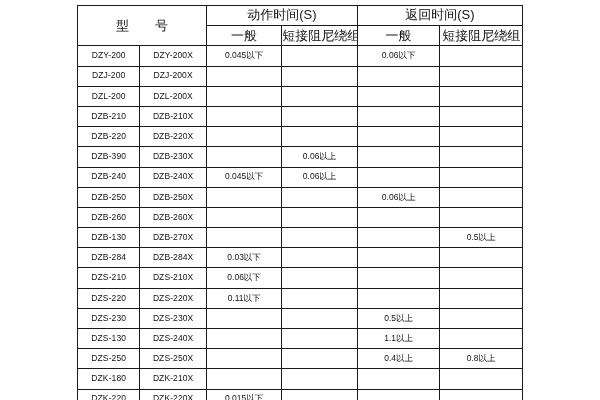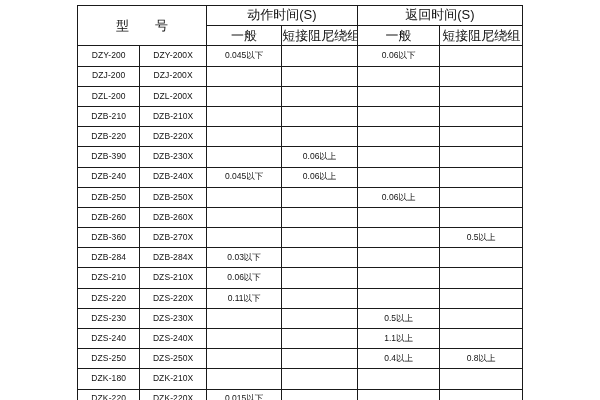--- a/index.html
+++ b/index.html
@@ -142,21 +142,21 @@
         </tr>
         <tr>
           <td class="model-cell">DZB-260</td>
           <td class="model-cell">DZB-260X</td>
           <td class="empty"></td>
           <td class="empty"></td>
           <td class="empty"></td>
           <td class="empty"></td>
         </tr>
         <tr>
-          <td class="model-cell">DZB-360</td>
+          <td class="model-cell">DZB-130</td>
           <td class="model-cell">DZB-270X</td>
           <td class="empty"></td>
           <td class="empty"></td>
           <td class="empty"></td>
           <td>0.5以上</td>
         </tr>
         <tr>
           <td class="model-cell">DZB-284</td>
           <td class="model-cell">DZB-284X</td>
           <td>0.03以下</td>
@@ -182,21 +182,21 @@
         </tr>
         <tr>
           <td class="model-cell">DZS-230</td>
           <td class="model-cell">DZS-230X</td>
           <td class="empty"></td>
           <td class="empty"></td>
           <td>0.5以上</td>
           <td class="empty"></td>
         </tr>
         <tr>
-          <td class="model-cell">DZS-240</td>
+          <td class="model-cell">DZS-130</td>
           <td class="model-cell">DZS-240X</td>
           <td class="empty"></td>
           <td class="empty"></td>
           <td>1.1以上</td>
           <td class="empty"></td>
         </tr>
         <tr>
           <td class="model-cell">DZS-250</td>
           <td class="model-cell">DZS-250X</td>
           <td class="empty"></td>

